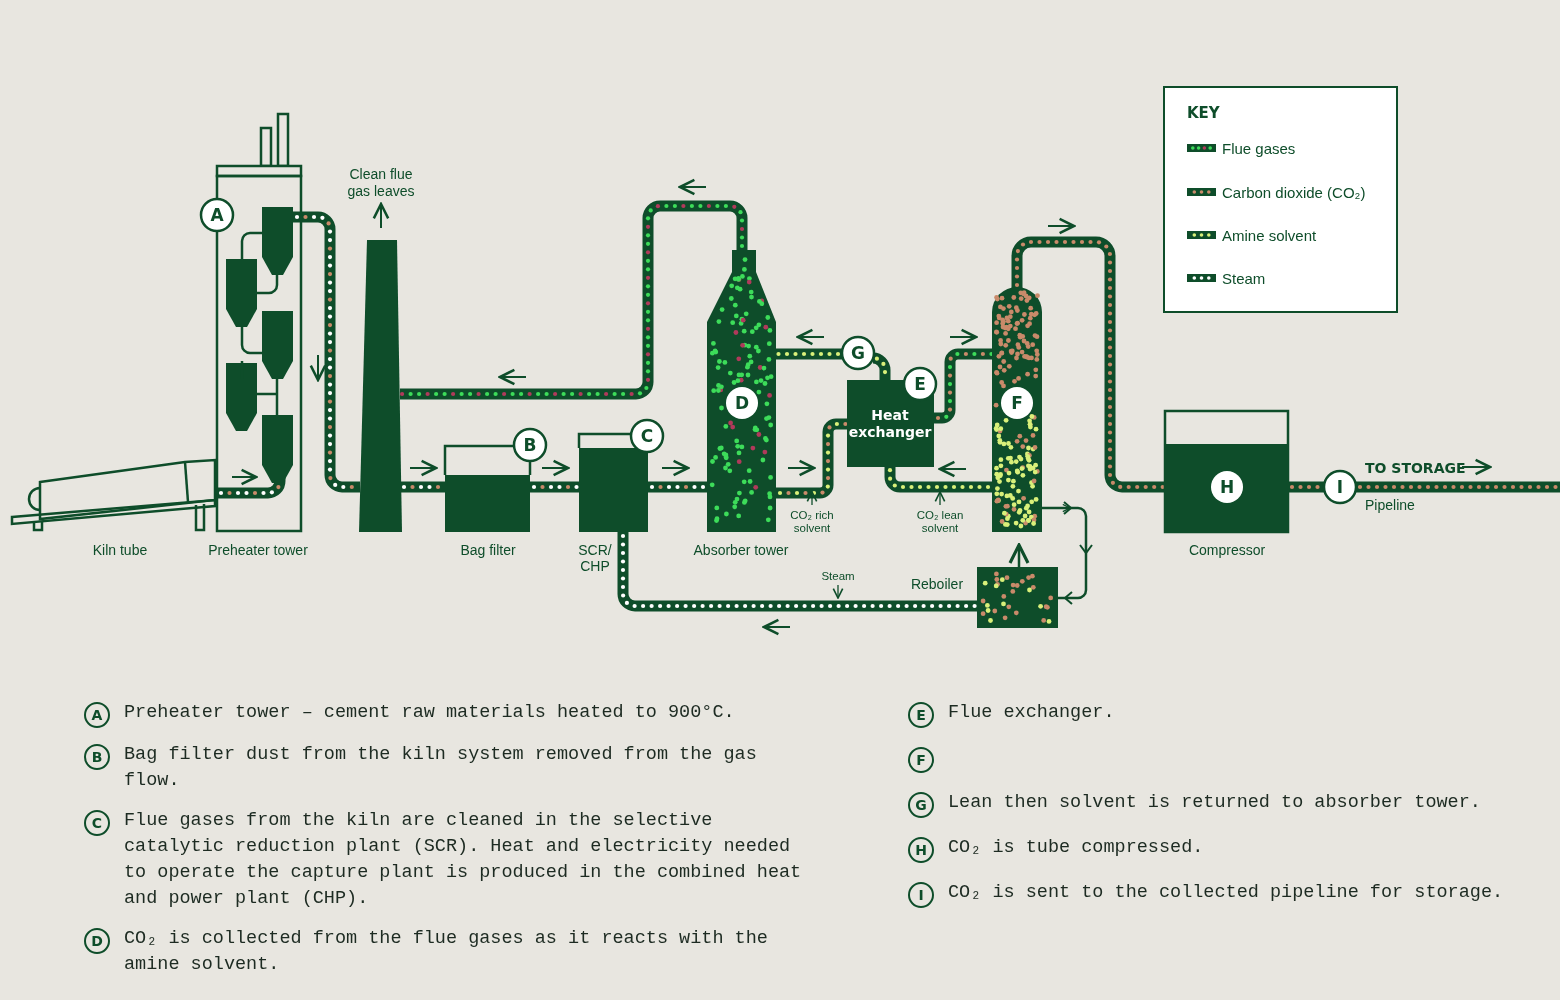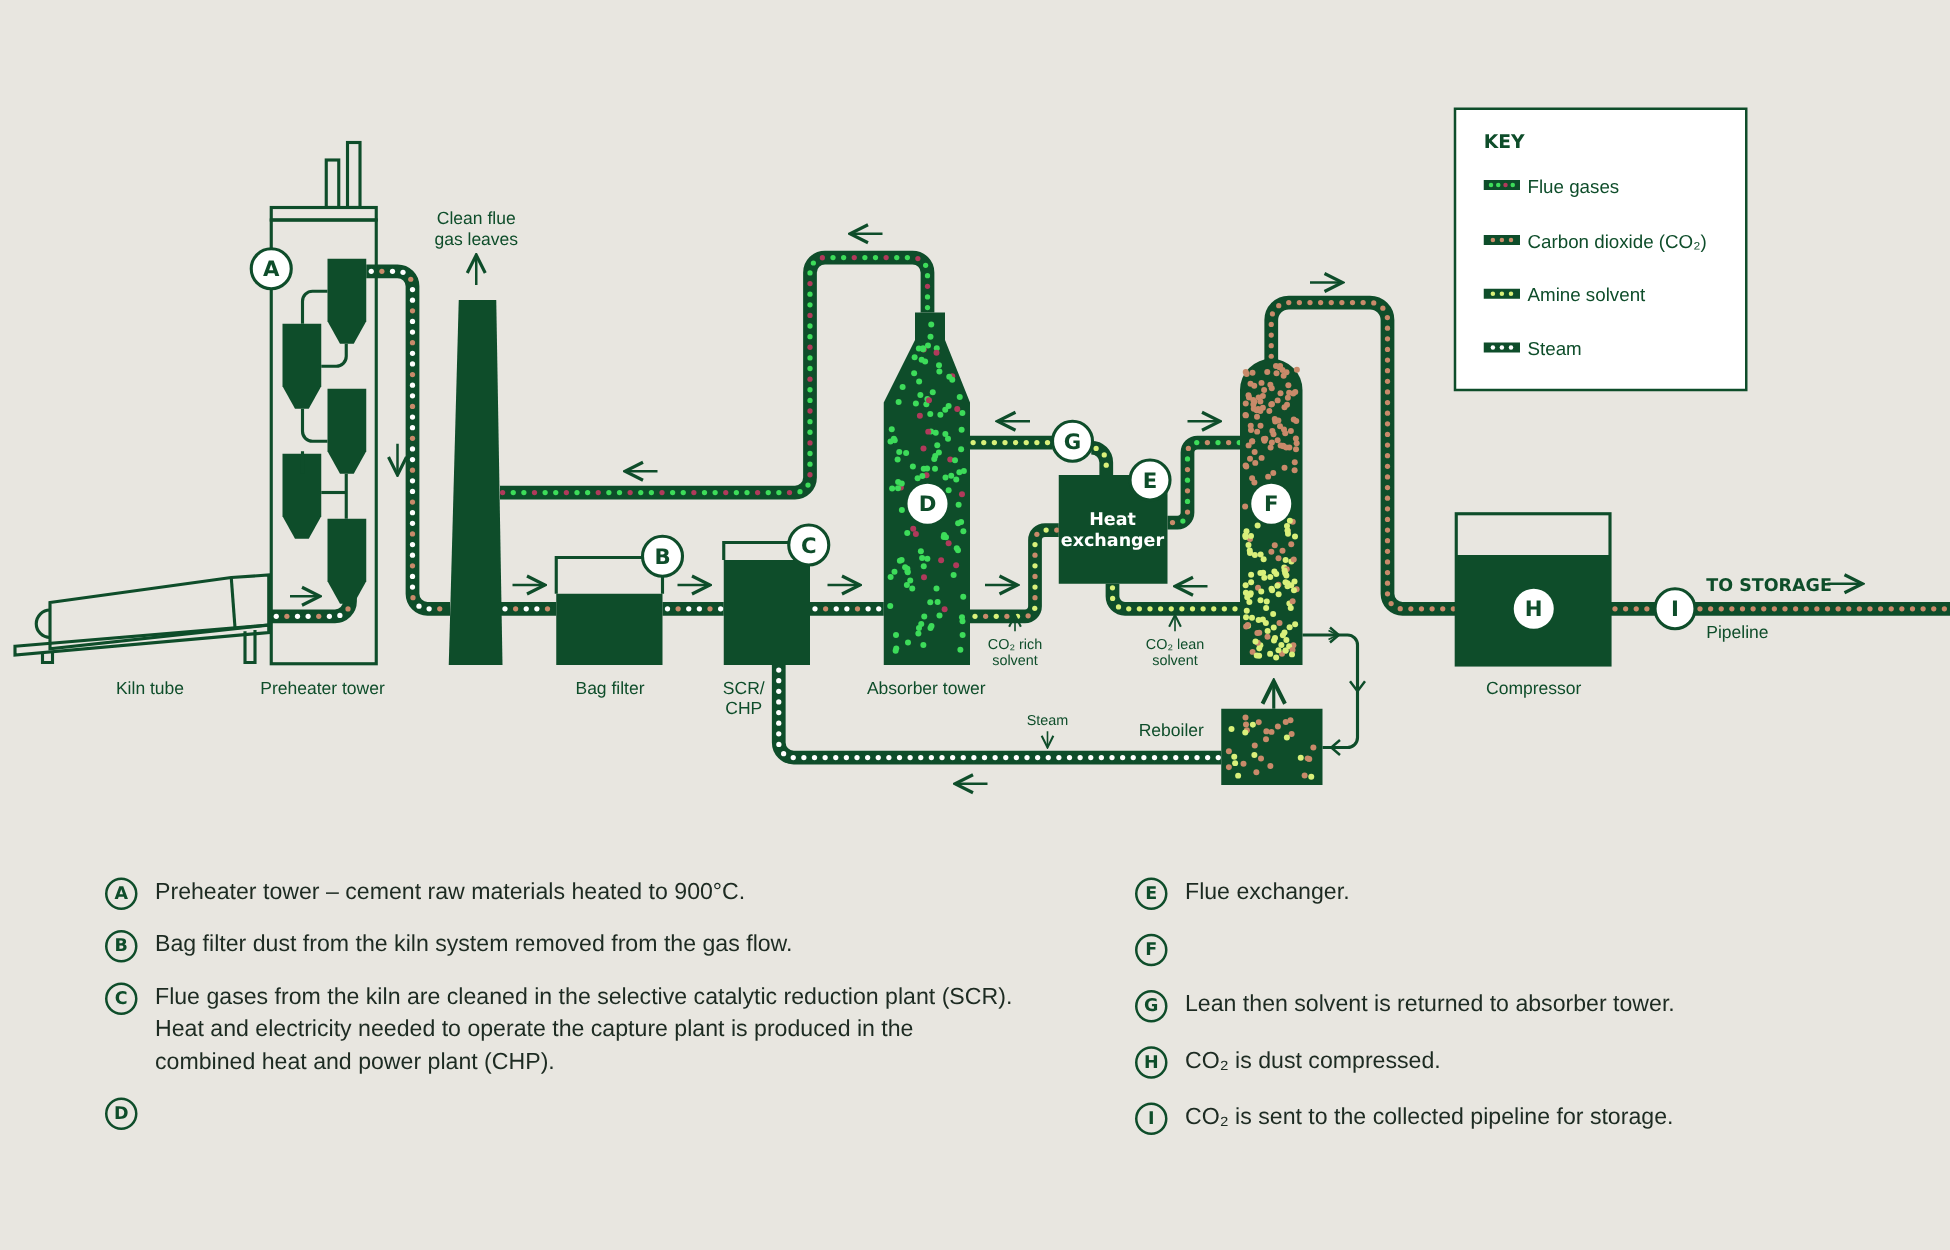--- a/index.html
+++ b/index.html
@@ -21,21 +21,21 @@
   .legend.left { left: 84px; width: 730px; }
   .legend.right { left: 908px; width: 650px; }
   .legend-item { display: flex; align-items: flex-start; margin-bottom: 14px; }
   .legend-badge {
     flex: 0 0 26px; width: 26px; height: 26px; border: 2px solid #0e4d2a; border-radius: 50%;
     box-sizing: border-box; display: flex; align-items: center; justify-content: center;
     font-family: "DejaVu Sans", sans-serif; font-weight: bold; font-size: 14px; color: #0e4d2a;
     margin-right: 14px; margin-top: 2px;
   }
   .legend-text {
-    font-family: Liberation Sans, sans-serif; font-size: 18.5px; line-height: 26px; color: #1d2b22;
+    font-family: Liberation Mono, monospace; font-size: 18.5px; line-height: 26px; color: #1d2b22;
   }
   .legend.left .legend-item:nth-child(1) { margin-bottom: 14px; }
   .legend.right .legend-item { margin-bottom: 17px; }
 </style>
 </head>
 <body>
 
 <svg id="diagram" viewBox="0 0 1560 680" xmlns="http://www.w3.org/2000/svg">
   <defs>
     <marker id="ah" viewBox="0 0 10 10" refX="9" refY="5" markerWidth="9" markerHeight="9" orient="auto-start-reverse">
@@ -977,36 +977,37 @@
   <div class="legend-item">
     <span class="legend-badge">B</span>
     <span class="legend-text">Bag filter dust from the kiln system removed from the gas flow.</span>
   </div>
   <div class="legend-item">
     <span class="legend-badge">C</span>
     <span class="legend-text">Flue gases from the kiln are cleaned in the selective catalytic reduction plant (SCR). Heat and electricity needed to operate the capture plant is produced in the combined heat and power plant (CHP).</span>
   </div>
   <div class="legend-item">
     <span class="legend-badge">D</span>
+    <span class="legend-text">CO₂ is collected from the flue gases as it reacts with the amine solvent.</span>
   </div>
 </div>
 
 <div class="legend right">
   <div class="legend-item">
     <span class="legend-badge">E</span>
     <span class="legend-text">Flue exchanger.</span>
   </div>
   <div class="legend-item">
     <span class="legend-badge">F</span>
   </div>
   <div class="legend-item">
     <span class="legend-badge">G</span>
     <span class="legend-text">Lean then solvent is returned to absorber tower.</span>
   </div>
   <div class="legend-item">
     <span class="legend-badge">H</span>
-    <span class="legend-text">CO₂ is dust compressed.</span>
+    <span class="legend-text">CO₂ is tube compressed.</span>
   </div>
   <div class="legend-item">
     <span class="legend-badge">I</span>
     <span class="legend-text">CO₂ is sent to the collected pipeline for storage.</span>
   </div>
 </div>
 
 </body></html>

